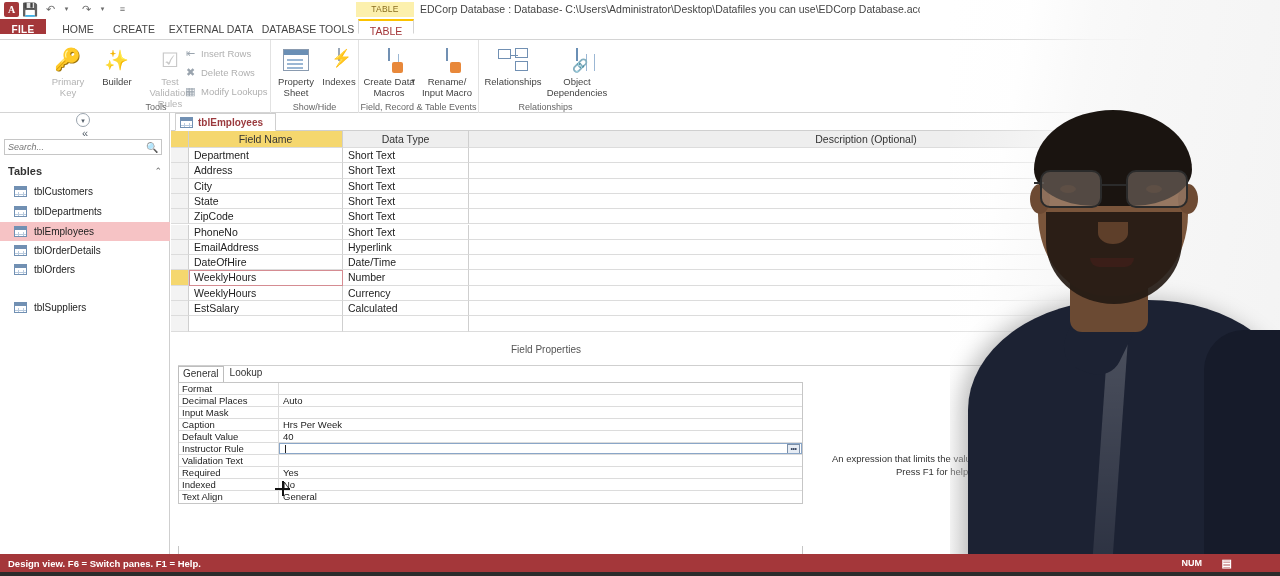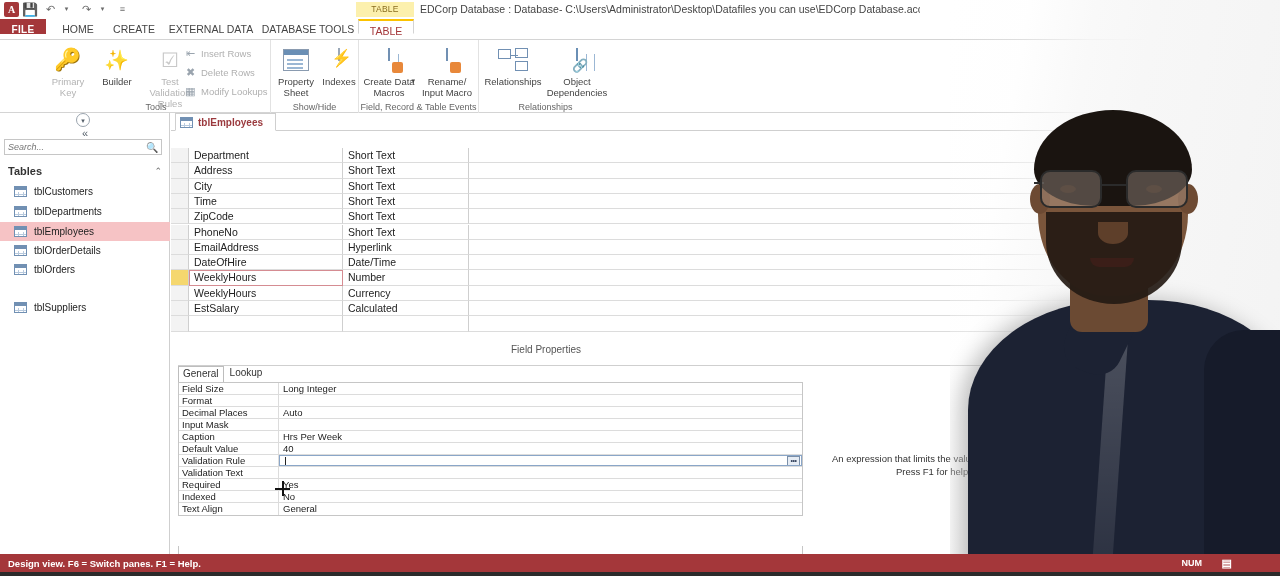--- a/index.html
+++ b/index.html
@@ -583,20 +583,26 @@
     <div class="doctab-bar">
       <div class="doctab">
         <span class="tbl-ico"></span>
         <span>tblEmployees</span>
       </div>
       <span class="doc-close">✕</span>
     </div>
 
     <div class="grid">
 
+      <div class="gridrow hdrrow" style="top:0">
+        <div class="selcol"></div>
+        <div class="cell c-field">Field Name</div>
+        <div class="cell c-type">Data Type</div>
+        <div class="cell c-desc">Description (Optional)</div>
+      </div>
 
       <div class="gridrow" style="top:17px">
         <div class="selcol"></div>
         <div class="cell c-field">Department</div>
         <div class="cell c-type">Short Text</div>
         <div class="cell c-desc"></div>
       </div>
       <div class="gridrow" style="top:32.3px">
         <div class="selcol"></div>
         <div class="cell c-field">Address</div>
@@ -604,21 +610,21 @@
         <div class="cell c-desc"></div>
       </div>
       <div class="gridrow" style="top:47.6px">
         <div class="selcol"></div>
         <div class="cell c-field">City</div>
         <div class="cell c-type">Short Text</div>
         <div class="cell c-desc"></div>
       </div>
       <div class="gridrow" style="top:62.9px">
         <div class="selcol"></div>
-        <div class="cell c-field">Time</div>
+        <div class="cell c-field">State</div>
         <div class="cell c-type">Short Text</div>
         <div class="cell c-desc"></div>
       </div>
       <div class="gridrow" style="top:78.2px">
         <div class="selcol"></div>
         <div class="cell c-field">ZipCode</div>
         <div class="cell c-type">Short Text</div>
         <div class="cell c-desc"></div>
       </div>
       <div class="gridrow" style="top:93.5px">
@@ -673,45 +679,41 @@
     <div class="fp-title">Field Properties</div>
 
     <div class="fp-box">
       <div class="fp-tabs">
         <div class="fp-tab active">General</div>
         <div class="fp-tab">Lookup</div>
       </div>
 
       <div class="fp-table">
         <div class="fp-row">
-          <div class="fp-key">Field Size</div>
-          <div class="fp-val">Long Integer</div>
-        </div>
-        <div class="fp-row">
           <div class="fp-key">Format</div>
           <div class="fp-val"></div>
         </div>
         <div class="fp-row">
           <div class="fp-key">Decimal Places</div>
           <div class="fp-val">Auto</div>
         </div>
         <div class="fp-row">
           <div class="fp-key">Input Mask</div>
           <div class="fp-val"></div>
         </div>
         <div class="fp-row">
           <div class="fp-key">Caption</div>
           <div class="fp-val">Hrs Per Week</div>
         </div>
         <div class="fp-row">
           <div class="fp-key">Default Value</div>
           <div class="fp-val">40</div>
         </div>
         <div class="fp-row editing">
-          <div class="fp-key">Validation Rule</div>
+          <div class="fp-key">Instructor Rule</div>
           <div class="fp-val">
             <span class="caret"></span>
             <span class="builder-btn">•••</span>
           </div>
         </div>
         <div class="fp-row">
           <div class="fp-key">Validation Text</div>
           <div class="fp-val"></div>
         </div>
         <div class="fp-row">

